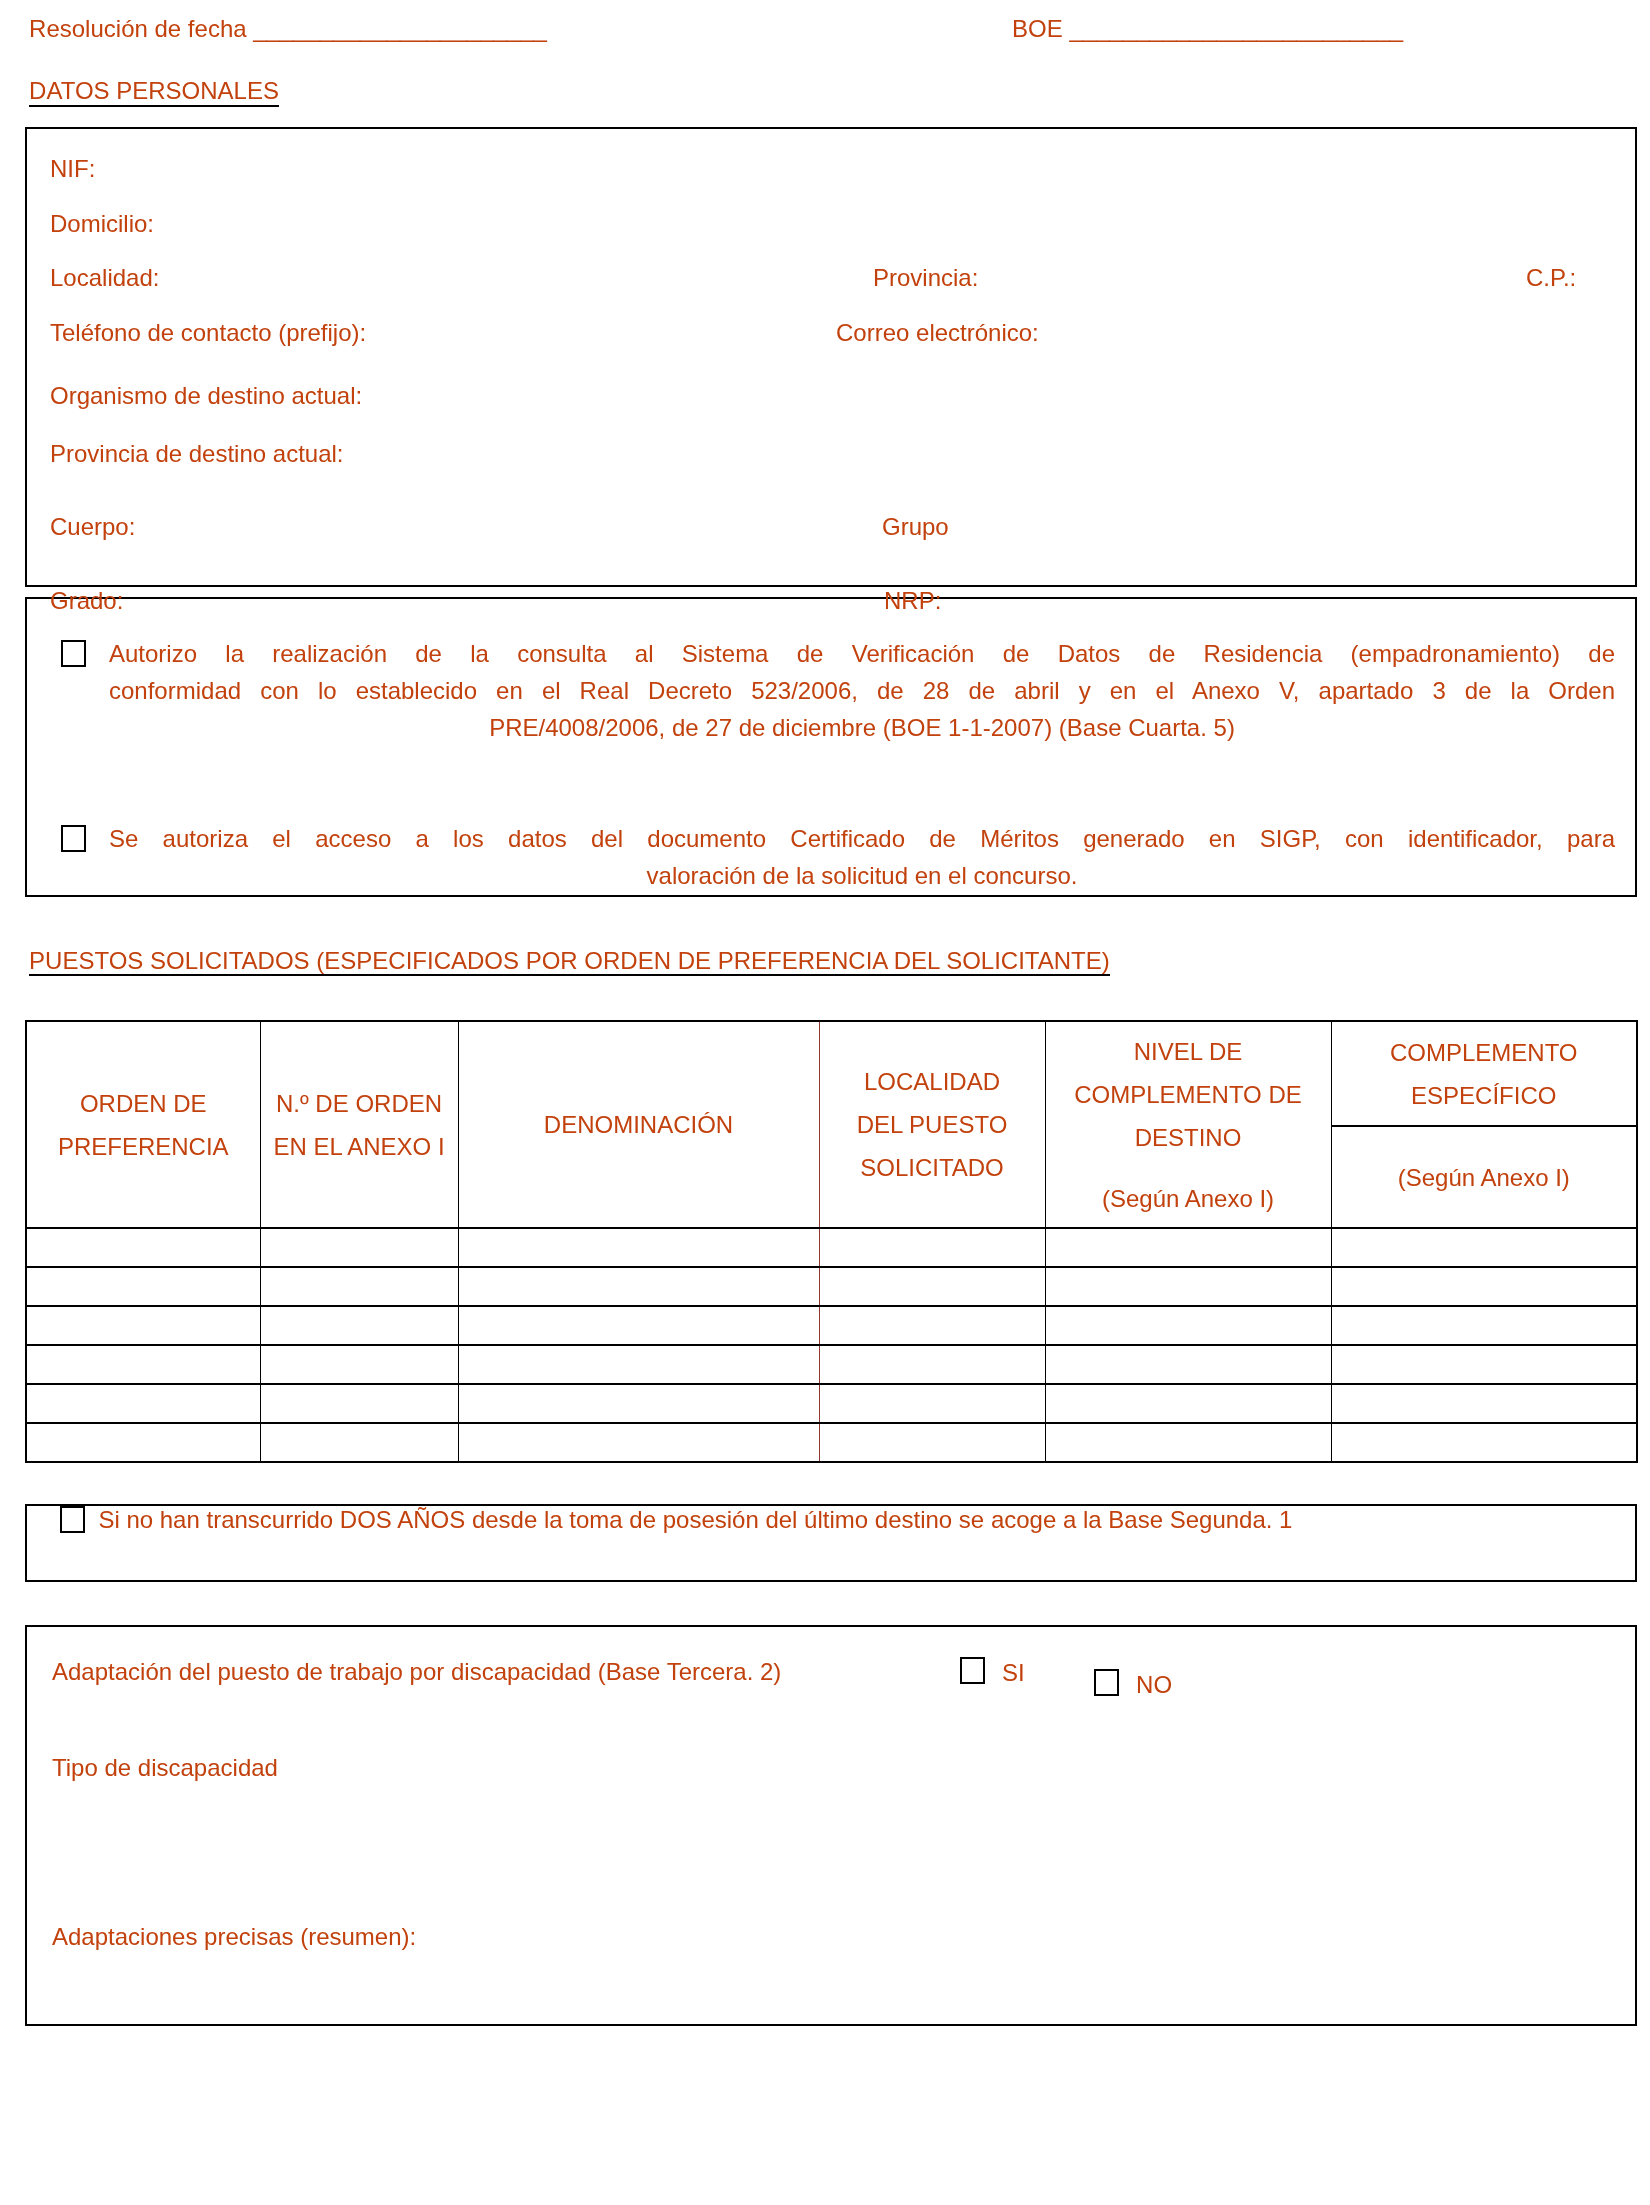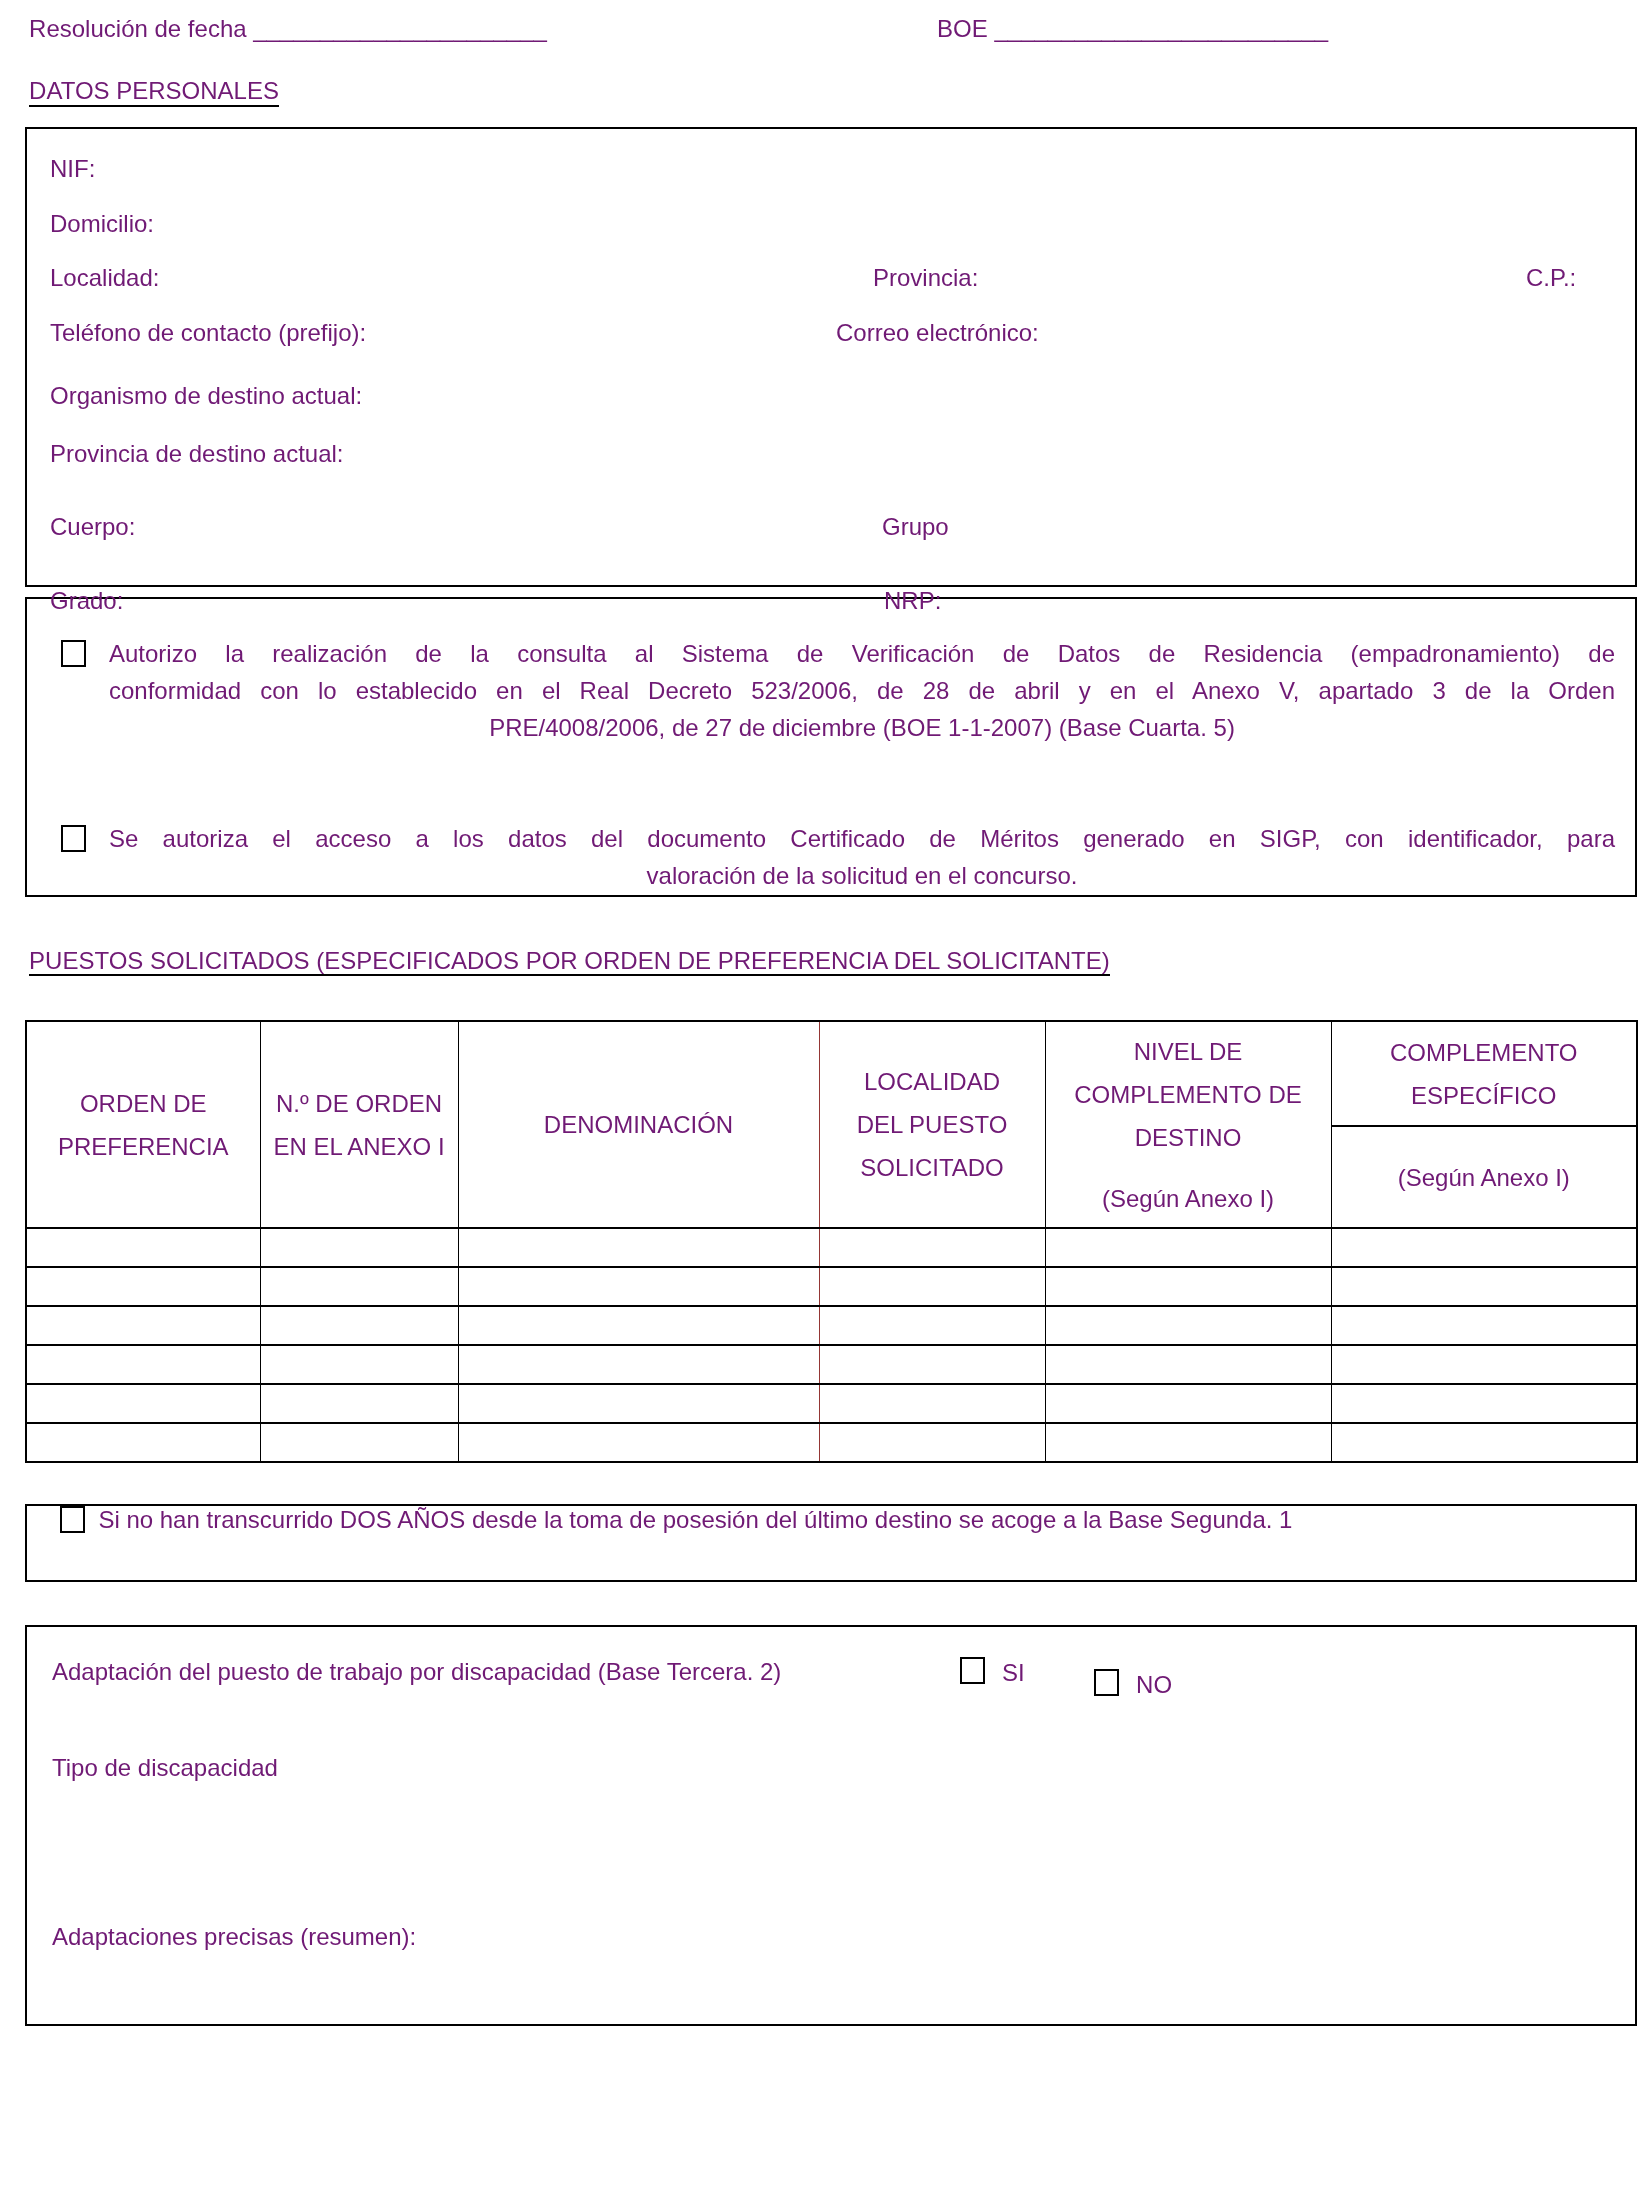--- a/index.html
+++ b/index.html
@@ -1,31 +1,31 @@
 <!DOCTYPE html>
 <html style="font-size:13px"><head>
 <meta charset="utf-8">
 <style>
   html, body { margin: 0; padding: 0; background: #ffffff; }
   .page {
     position: relative;
     width: 1651px;
     height: 2205px;
     background: #ffffff;
-    color: #701a75;
+    color: #c2410c;
     font-family: "Liberation Sans", "DejaVu Sans", sans-serif;
     font-size: 24px;
     overflow: hidden;
     box-sizing: border-box;
   }
   .content { padding: 15px 14px 0 25px; }
 
   
   .top-row { position: relative; height: 28px; line-height: 28px; margin-left: 4.1px; }
-  .boe-group { position: absolute; left: 908px; top: 0; }
+  .boe-group { position: absolute; left: 983px; top: 0; }
   .blank { letter-spacing: 0; white-space: nowrap; }
 
   
   .section-title {
     display: inline-block;
     margin-top: 35px;
     margin-left: 4.1px;
     line-height: 25px;
     padding-bottom: 1.6px;
     border-bottom: 2.5px solid #000;

